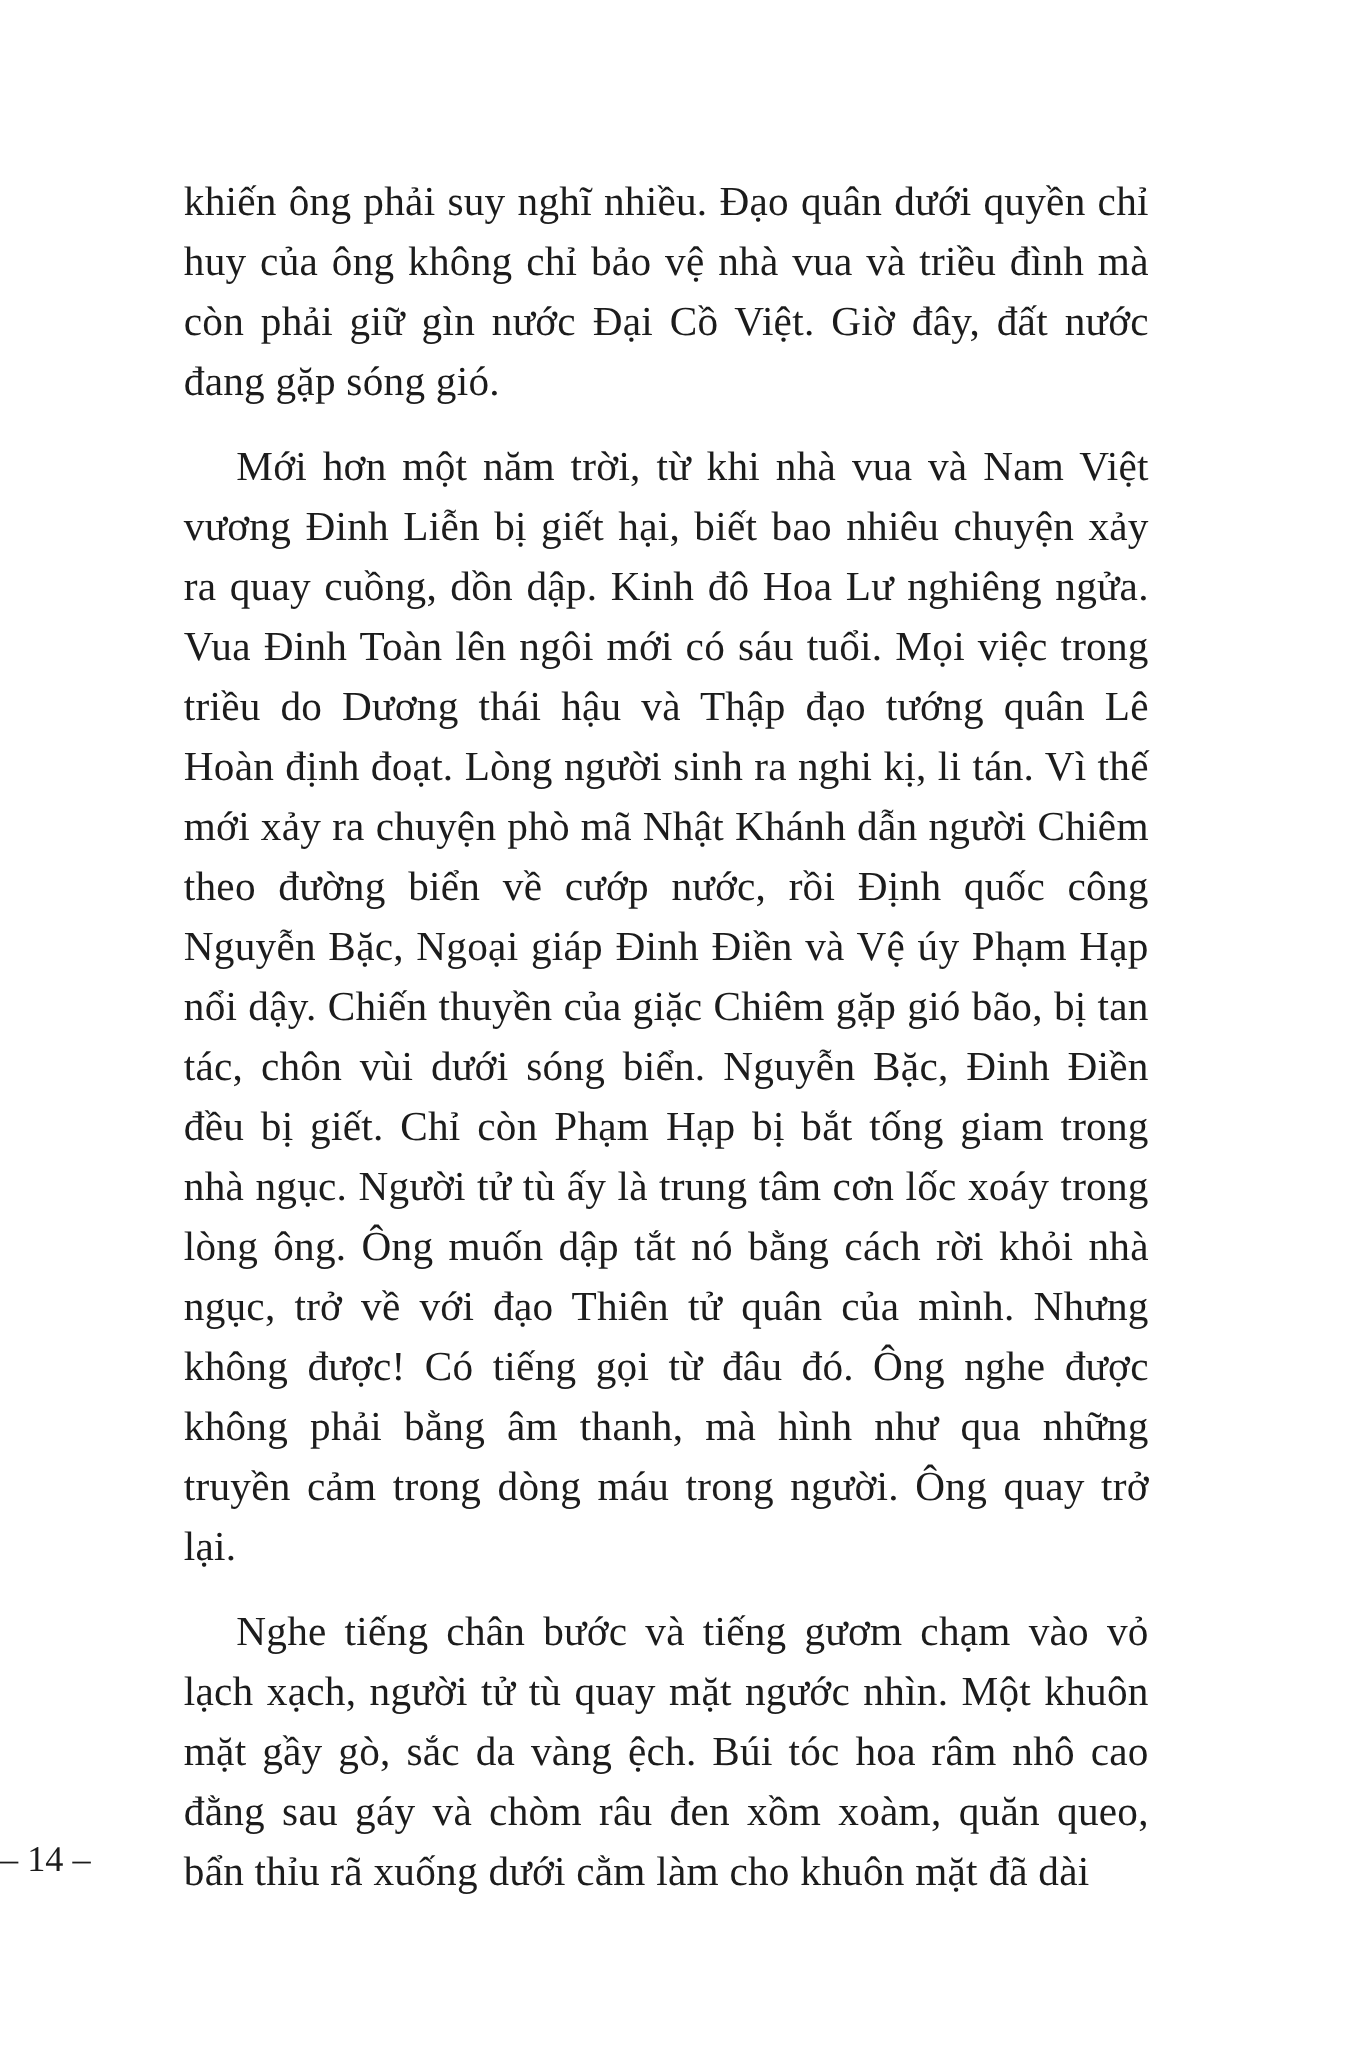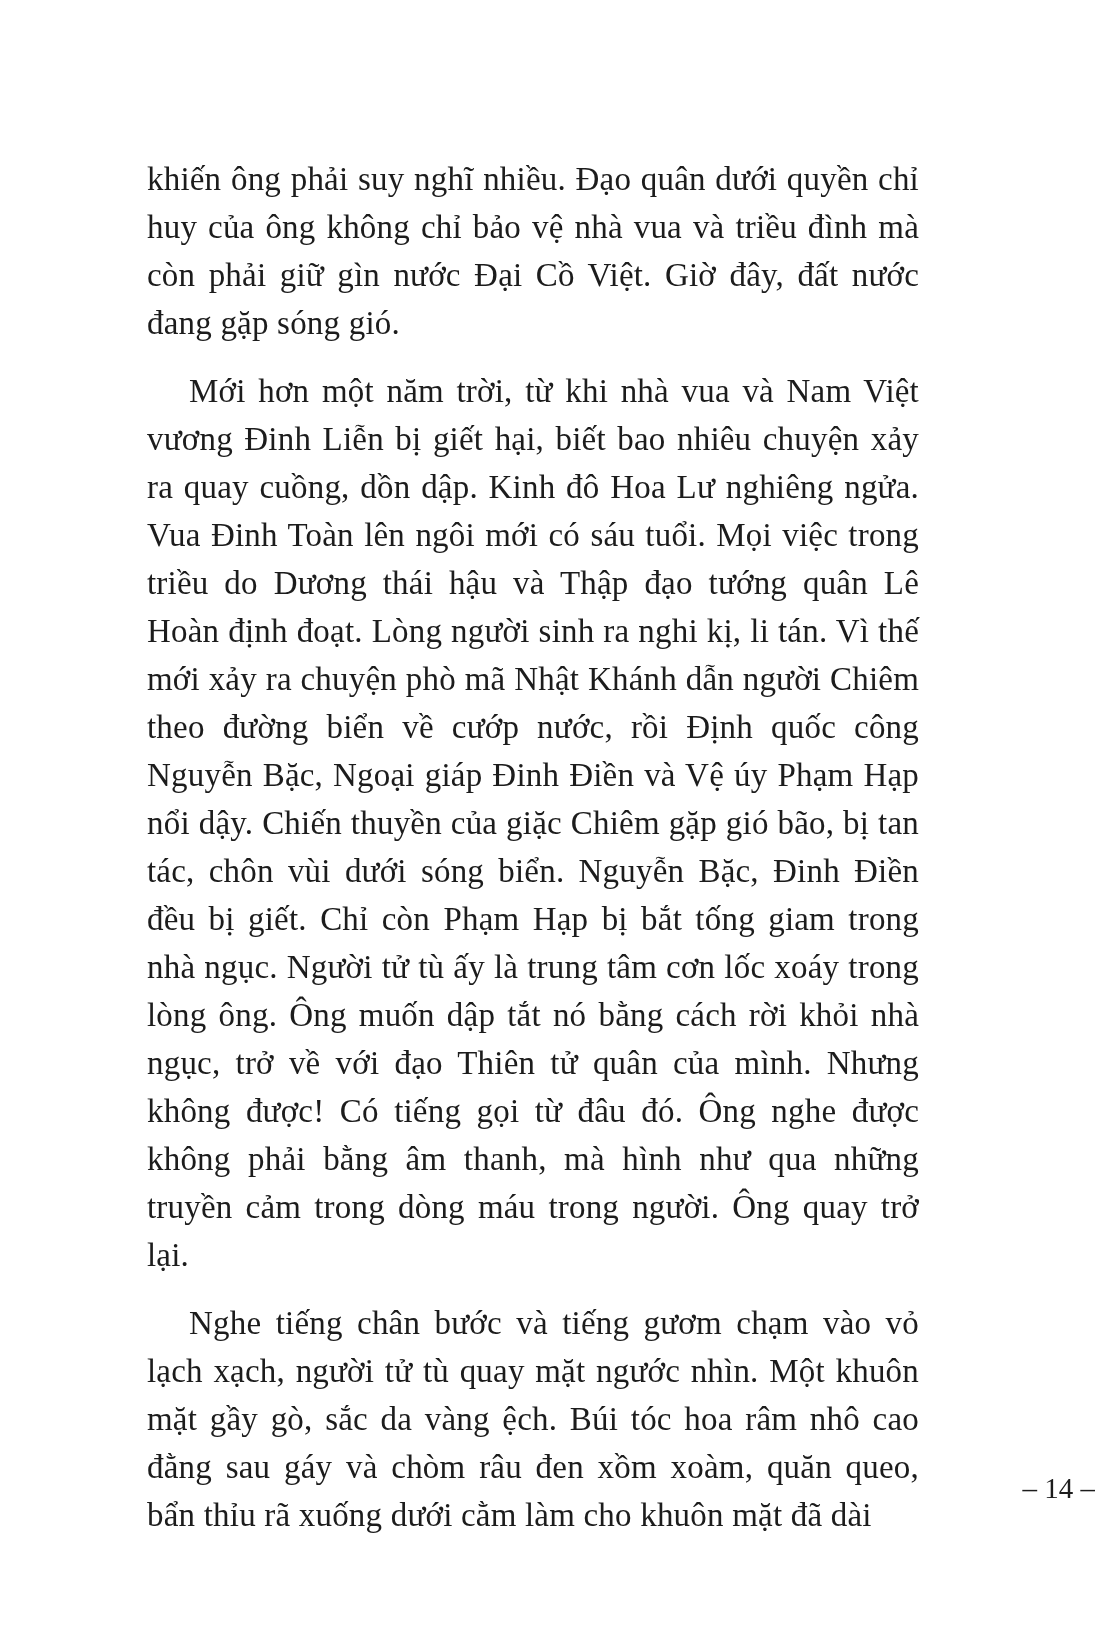--- a/index.html
+++ b/index.html
@@ -22,28 +22,28 @@
     font-size: 33px;
     line-height: 48px;
     letter-spacing: 0.2px;
   }
   .para {
     text-indent: 42px;
     margin-top: 20px;
   }
   .para.first {
     text-indent: 0;
-    margin-top: 17px;
+    margin-top: 0;
   }
   .page-number {
     position: absolute;
     left: 0;
     width: 100%;
     top: 1468px;
-    text-align: right;
+    text-align: left;
     font-size: 29px;
     line-height: 40px;
     color: #1c1c1c;
   }
 </style>
 </head>
 <body>
 
 <div class="page">
   <div class="text-block">

